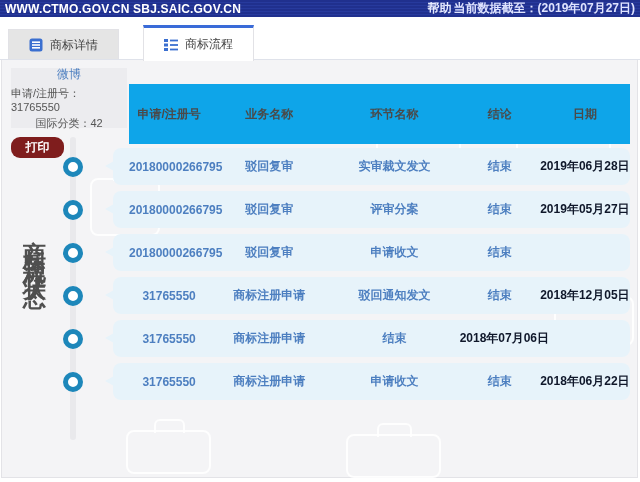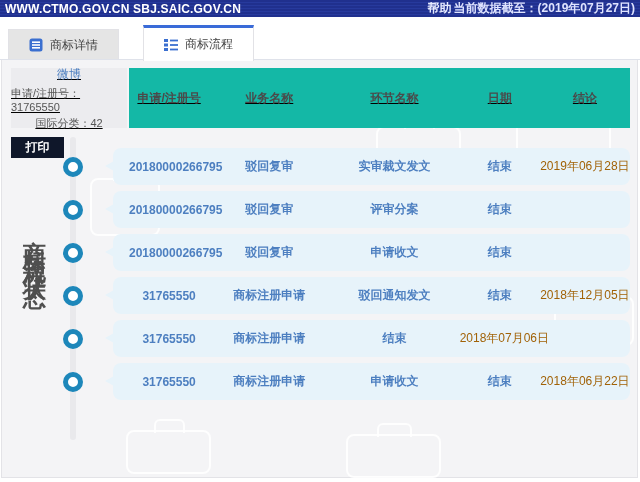--- a/index.html
+++ b/index.html
@@ -30,50 +30,50 @@
   .content { position:absolute; left:1px; top:60px; width:637px; height:418px;
     background:#f4f4f6; border:1px solid #e3e3e7; border-top:none; }
 
   
   .wm { position:absolute; border:2px solid rgba(255,255,255,.85); border-radius:8px; }
   .wm::before { content:''; position:absolute; top:-13px; left:32%; width:34%; height:12px;
     border:2px solid rgba(255,255,255,.85); border-bottom:none; border-radius:6px 6px 0 0; }
 
   
   .info-card { position:absolute; left:9px; top:8px; width:116px; height:60px; background:#ececef;
-    display:flex; flex-direction:column; align-items:center; justify-content:center; gap:3px;text-decoration:underline; }
+    display:flex; flex-direction:column; align-items:center; justify-content:center; gap:3px; }
   .tm-name { color:#4d7fc0; font-size:12px; cursor:pointer; }
   .info-line { color:#555; font-size:11px; }
 
-  .table-header { position:absolute; left:127px; top:8px; width:501px; height:60px; background:#14b8a6;
-    display:grid; grid-template-columns:16% 24% 26% 16% 18%; align-items:center;text-decoration:underline; }
+  .table-header { position:absolute; left:127px; top:24px; width:501px; height:60px; background:#0ea5e9;
+    display:grid; grid-template-columns:16% 24% 26% 16% 18%; align-items:center; }
   .hcell { text-align:center; font-size:12px; font-weight:bold; color:#4a4a4a; }
 
   
-  .print-btn { position:absolute; left:9px; top:77px; width:53px; height:21px; background:#0f172a;
-    border:none; border-radius:0; color:#fff; font-size:12px; font-weight:bold; cursor:pointer;
+  .print-btn { position:absolute; left:9px; top:77px; width:53px; height:21px; background:#7f1d1d;
+    border:none; border-radius:9px; color:#fff; font-size:12px; font-weight:bold; cursor:pointer;
     font-family:inherit; display:flex; align-items:center; justify-content:center; }
 
   
   .vtitle { position:absolute; left:21px; top:162px; writing-mode:vertical-lr; text-orientation:upright;
     font-size:23px; font-weight:bold; color:#4f4f4f; letter-spacing:9px; line-height:1; }
 
   
   .tl-line { position:absolute; left:68px; top:77px; width:6px; height:303px; background:#e9e9ec; border-radius:3px; }
   .tl-node { position:absolute; left:61px; width:20px; height:20px; border-radius:50%;
     background:#fff; border:5px solid #1d87ba; }
 
   
   .rows { position:absolute; left:111px; top:88px; width:517px; }
   .row-bubble { position:relative; height:37px; margin-bottom:6px; background:#e7f3fa; border-radius:8px;
     display:grid; grid-template-columns:16% 24% 26% 16% 18%; align-items:center; padding-left:16px; }
   .row-bubble::before { content:''; position:absolute; left:-8px; top:13px; width:0; height:0;
     border-top:5px solid transparent; border-bottom:5px solid transparent; border-right:9px solid #e7f3fa; }
   .cell { text-align:center; font-size:12px; color:#4d7fc0; font-weight:600; white-space:nowrap; }
-  .cell.c4 { color:#a16207; font-weight:normal; }
+  .cell.c4 { color:#0f172a; font-weight:bold; }
 </style>
 </head>
 <body>
 
 <div class="page">
 
   <div class="topbar">
     <span class="topbar-left">WWW.CTMO.GOV.CN SBJ.SAIC.GOV.CN</span>
     <span class="topbar-right">
       <span class="help-link">帮助</span>
@@ -120,22 +120,22 @@
     <div class="info-card">
       <span class="tm-name">微博</span>
       <span class="info-line">申请/注册号：31765550</span>
       <span class="info-line">国际分类：42</span>
     </div>
 
     <div class="table-header">
         <div class="hcell">申请/注册号</div>
         <div class="hcell">业务名称</div>
         <div class="hcell">环节名称</div>
+        <div class="hcell">结论</div>
         <div class="hcell">日期</div>
-        <div class="hcell">结论</div>
       </div>
 
     <button class="print-btn">打印</button>
 
     <div class="vtitle">商标流程状态</div>
 
     <div class="tl-line"></div>
     <div id="tl-nodes">
         <div class="tl-node" style="top: 96.5px;"></div>
         <div class="tl-node" style="top: 139.5px;"></div>
@@ -151,20 +151,21 @@
           <div class="cell c1">驳回复审</div>
           <div class="cell c2">实审裁文发文</div>
           <div class="cell c3">结束</div>
           <div class="cell c4">2019年06月28日</div>
         </div>
         <div class="row-bubble">
           <div class="cell c0">20180000266795</div>
           <div class="cell c1">驳回复审</div>
           <div class="cell c2">评审分案</div>
           <div class="cell c3">结束</div>
+          <div class="cell c4">2019年05月27日</div>
         </div>
         <div class="row-bubble">
           <div class="cell c0">20180000266795</div>
           <div class="cell c1">驳回复审</div>
           <div class="cell c2">申请收文</div>
           <div class="cell c3">结束</div>
         </div>
         <div class="row-bubble">
           <div class="cell c0">31765550</div>
           <div class="cell c1">商标注册申请</div>

